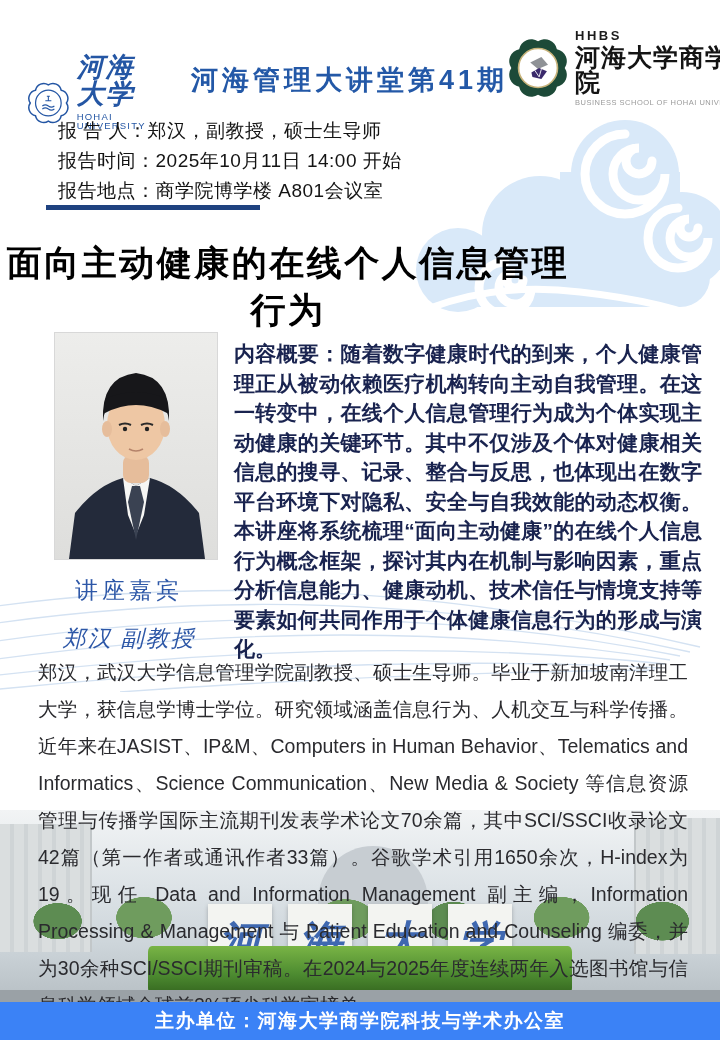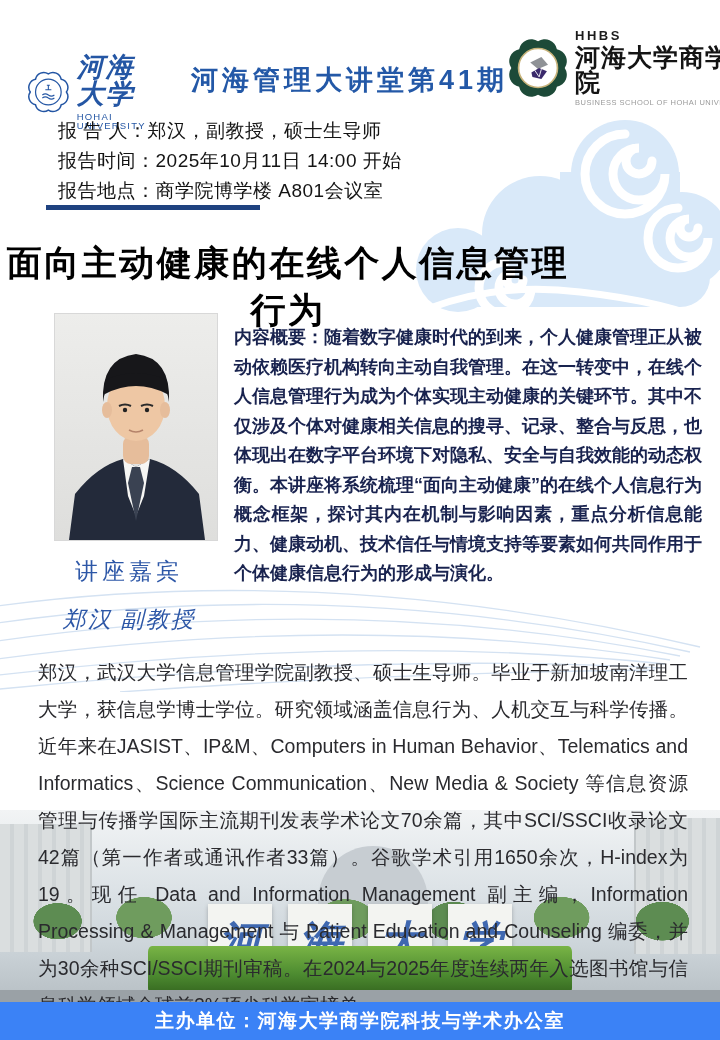--- a/index.html
+++ b/index.html
@@ -6,21 +6,21 @@
   html,body { width:720px; height:1040px; }
   body { font-family:"Liberation Sans", sans-serif; background:#fff; position:relative; overflow:hidden; }
   .poster { position:absolute; inset:0; width:720px; height:1040px; background:#fff; overflow:hidden; }
 
   
   .cloud-decor { position:absolute; top:112px; right:0; width:310px; height:218px; z-index:0; }
   .wave-lines { position:absolute; top:552px; left:0; width:720px; height:140px; z-index:0; }
 
   
   .header { position:absolute; top:26px; left:28px; right:14px; height:84px; display:flex; align-items:center; z-index:2; }
-  .hohai-logo { display:flex; align-items:center; gap:8px;margin-top:48px; }
+  .hohai-logo { display:flex; align-items:flex-end; gap:8px;margin-top:48px; }
   .hohai-text { display:flex; flex-direction:column; line-height:1; }
   .hohai-cn { font-family:"Liberation Serif", serif; font-style:italic; font-weight:bold; font-size:27px; color:#2456a4; letter-spacing:2px; }
   .hohai-en { font-size:9.5px; font-weight:normal; color:#2456a4; letter-spacing:1.2px; margin-top:4px; }
   .header-divider { width:3px; height:52px; background:#2f62ae; margin:0 16px 0 14px; }
   .series-title { font-size:27px; font-weight:bold; color:#2358a7; letter-spacing:4px; white-space:nowrap;margin-top:24px; }
   .hhbs-logo { margin-left:auto; display:flex; align-items:center; gap:7px; }
   .hhbs-text { display:flex; flex-direction:column; line-height:1; }
   .hhbs-abbr { font-size:13px; font-weight:bold; color:#1c1c1c; letter-spacing:2.5px; }
   .hhbs-cn { font-size:25px; font-weight:bold; color:#141414; letter-spacing:1px; margin-top:3px; }
   .hhbs-en { font-size:7.5px; color:#9a9a9a; letter-spacing:0.5px; margin-top:4px; white-space:nowrap; }
@@ -29,29 +29,29 @@
   .info { position:absolute; top:116px; left:48px; z-index:2; }
   .info-line { font-size:19px; color:#141414; line-height:30px; letter-spacing:0.5px; }
   .info-label { color:#141414;margin-left:10px; }
   .rule { position:absolute; top:205px; left:46px; width:214px; height:5px; background:#1f4280; z-index:2; }
 
   
   .lecture-title { position:absolute; top:240px; left:0; width:576px; text-align:center;
     font-size:35px; font-weight:900; color:#000; letter-spacing:2.5px; z-index:2; }
 
   
-  .photo-col { position:absolute; top:314px; left:55px; width:148px; z-index:2; }
+  .photo-col { position:absolute; top:333px; left:55px; width:148px; z-index:2; }
   .portrait { width:162px; height:226px; display:block; box-shadow:0 0 0 1px #d8d8d8; }
   .speaker-role, .speaker-name { text-align:center; font-family:"Liberation Serif", serif;
     color:#2d57a7; font-size:23px; letter-spacing:4px; }
   .speaker-role { margin-top:16px; }
   .speaker-name { margin-top:17px; letter-spacing:2px;font-style:italic; }
 
-  .summary { position:absolute; top:323px; left:234px; width:468px; z-index:2;
-    font-size:18px; font-weight:bold; color:#19234f; line-height:29.5px; text-align:justify; }
+  .summary { position:absolute; top:339px; left:234px; width:468px; z-index:2;
+    font-size:21px; font-weight:bold; color:#19234f; line-height:29.5px; text-align:justify; }
   .summary-label { color:#19234f; }
 
   
   .bio { position:absolute; top:654px; left:38px; width:650px; z-index:2;
     font-size:19.5px; color:#2a2a2e; line-height:37px; text-align:justify; }
 
   
   .campus { position:absolute; top:810px; left:0; width:720px; height:192px; z-index:1; overflow:hidden;
     background:linear-gradient(#f2f4f5 0%, #dde3e7 40%, #cdd5da 70%, #b6bec3 100%); }
   .building { position:absolute; background:repeating-linear-gradient(90deg,#dadedf 0 10px,#cfd4d6 10px 14px); }

